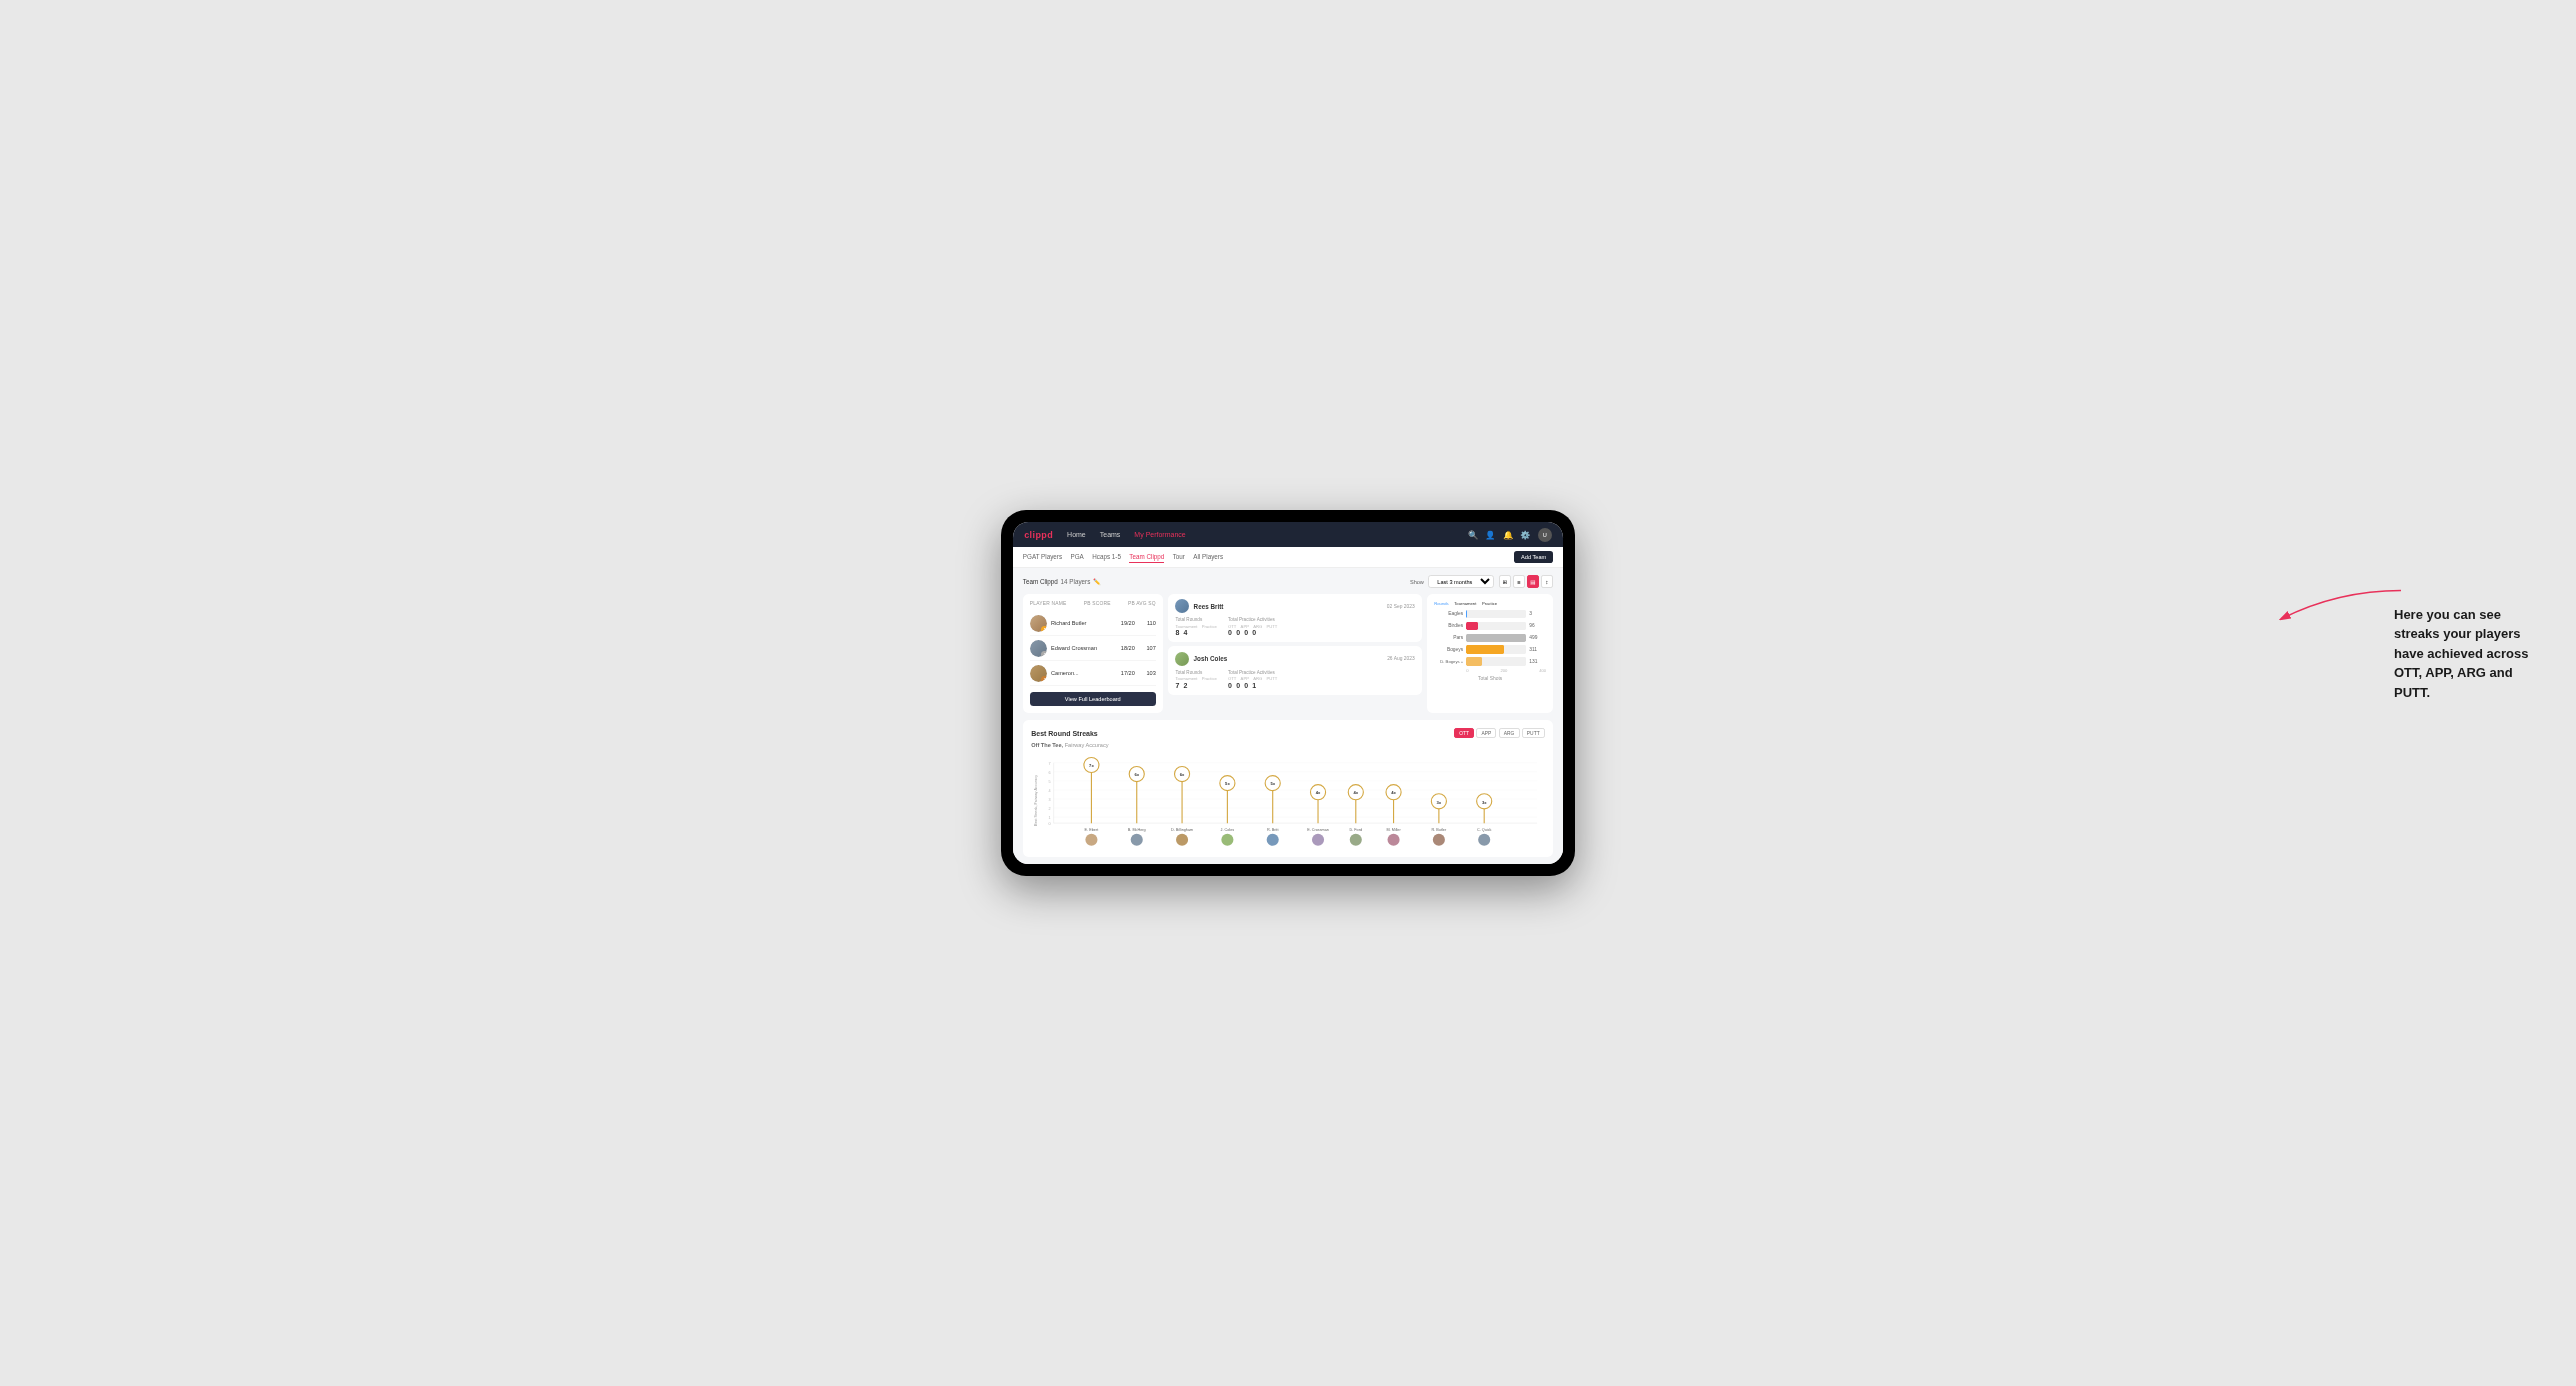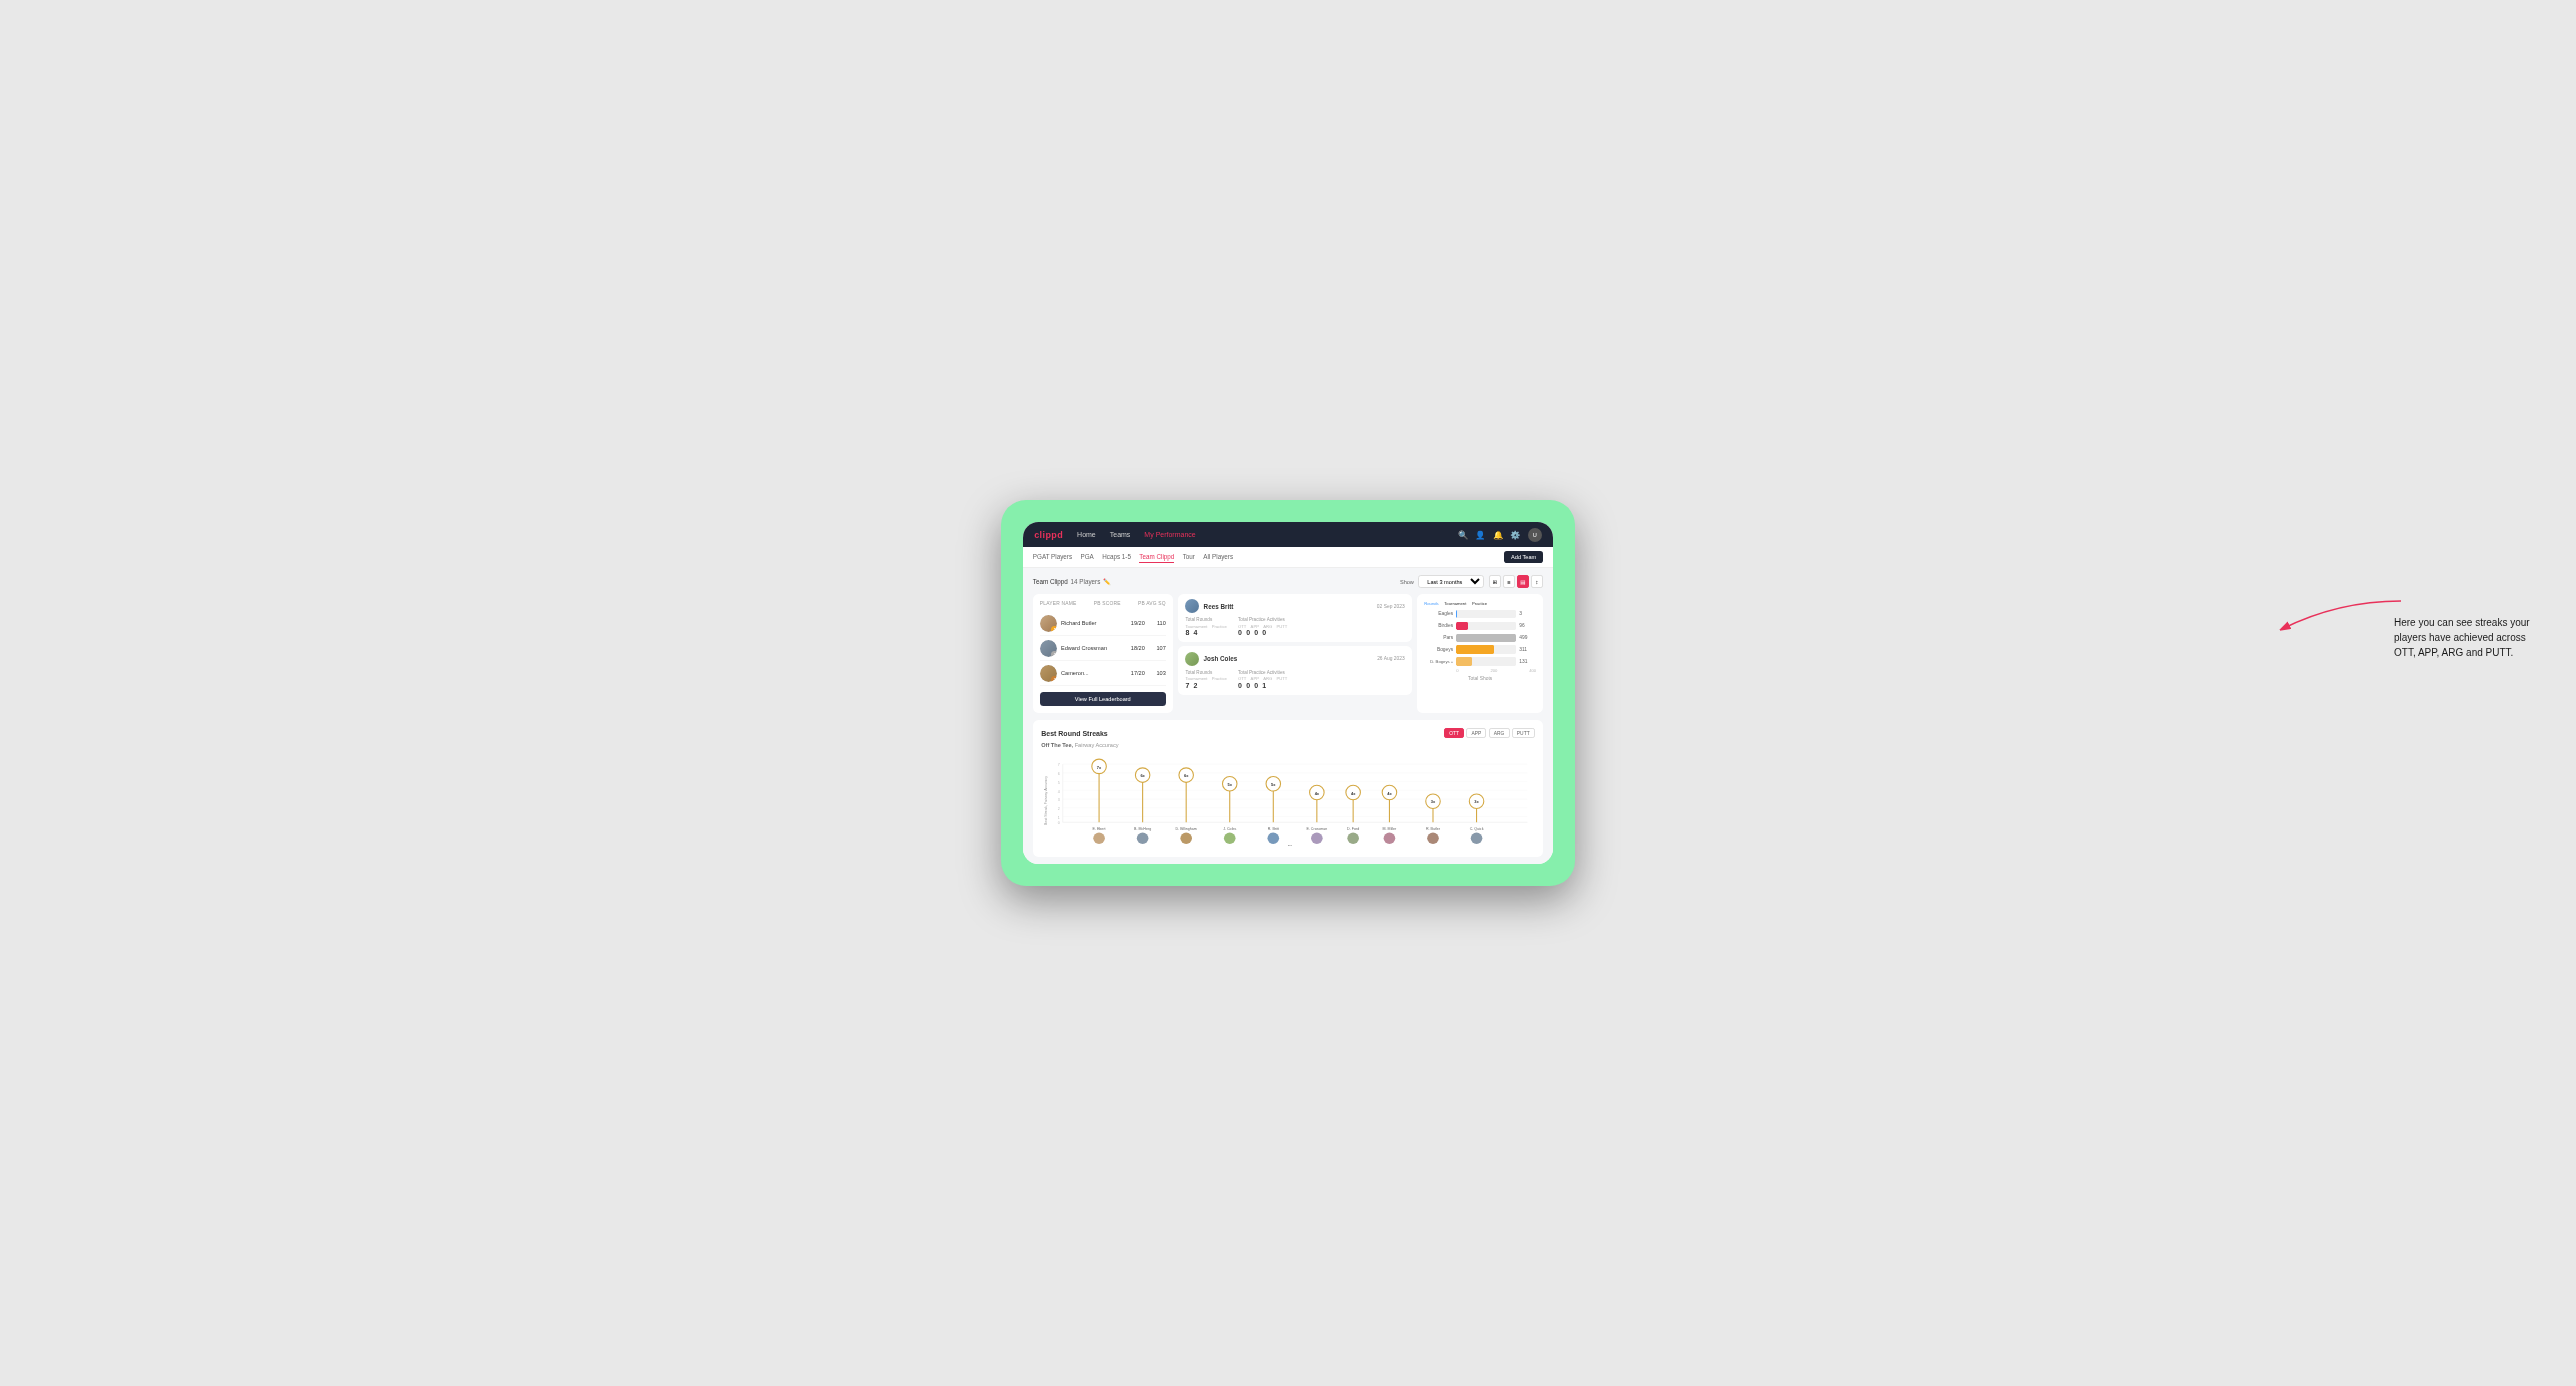--- a/index.html
+++ b/index.html
@@ -7,23 +7,23 @@
       background: #e8e8e8;
       display: flex;
       align-items: center;
       justify-content: center;
       min-height: 100vh;
       font-family: -apple-system, BlinkMacSystemFont, 'Segoe UI', sans-serif;
     }
 
     .tablet-frame {
       width: 574px;
-      background: #86efac;
+      background: #000000;
       border-radius: 25px;
-      padding: 22px;
+      padding: 12px;
       box-shadow: 0 14px 42px rgba(0,0,0,0.4);
       position: relative;
     }
 
     .tablet-screen {
       background: #fff;
       border-radius: 15.4px;
       overflow: hidden;
       width: 100%;
     }
@@ -506,24 +506,24 @@
     
     .annotation-box {
       position: fixed;
       right: 42px;
       top: 50%;
       transform: translateY(-20%);
       max-width: 140px;
     }
 
     .annotation-text {
-      font-size: 10px;
+      font-size: 13px;
       color: #1a1a1a;
       line-height: 1.5;
-      font-weight: 400;
+      font-weight: 700;
     }
 
     
     .streak-svg {
       width: 100%;
       height: 91px;
     }
   </style>
 </head>
 <body>

